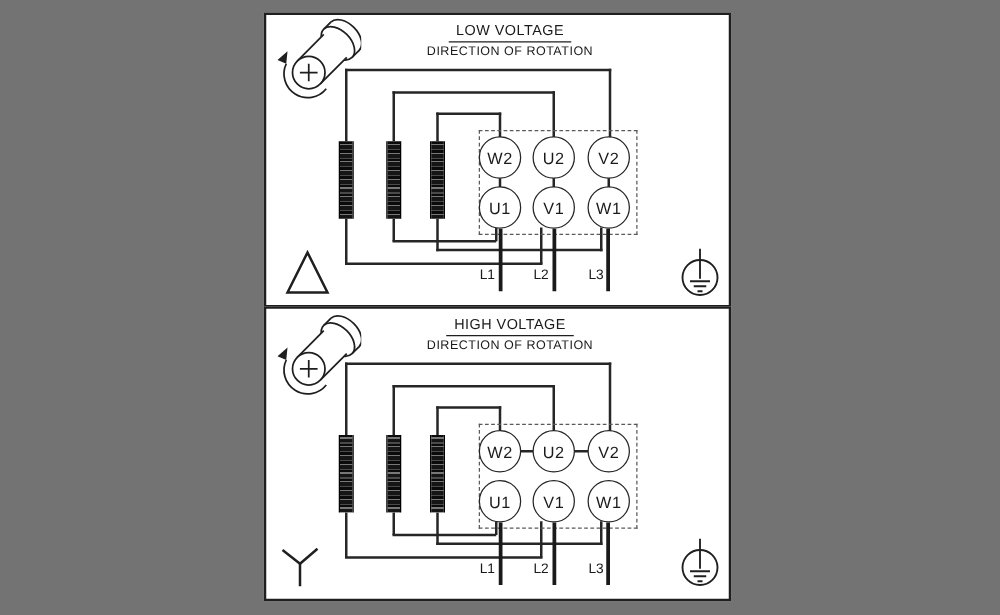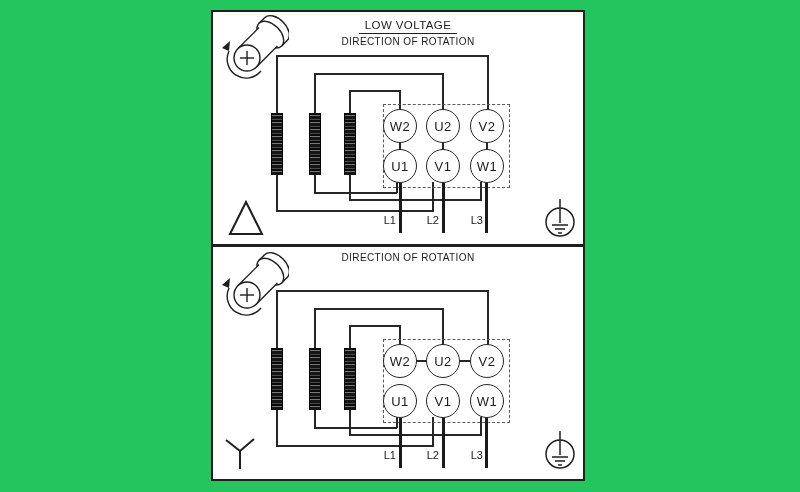--- a/index.html
+++ b/index.html
@@ -1,16 +1,16 @@
 <!DOCTYPE html>
 <html><head>
 <meta charset="utf-8">
 <style>
   html,body{margin:0;padding:0;background:#fff;}
-  .canvas{position:relative;width:800px;height:492px;background:#22c55e;overflow:hidden;
+  .canvas{position:relative;width:800px;height:492px;background:#737373;overflow:hidden;
           font-family:"Liberation Sans", sans-serif;color:#1a1a1a;}
   .frame{position:absolute;left:211px;top:10px;}
   .panel{position:relative;width:374px;height:236px;border:2px solid #1f1f1f;
          box-sizing:border-box;background:#fff;}
   .panel+.panel{margin-top:-1px;}
   .titles{position:absolute;left:40px;right:20px;top:3px;text-align:center;line-height:1.1;}
   .t1{display:inline-block;font-size:11.5px;letter-spacing:.4px;
       border-bottom:1.3px solid #1f1f1f;padding:0 6px 1px;}
   .t2{font-size:10px;letter-spacing:.4px;margin-top:2px;}
   .w{position:absolute;display:block;background:#262626;}
@@ -135,20 +135,21 @@
             <circle cx="0" cy="0" r="13"></circle>
             <line x1="-5" y1="-5" x2="5" y2="5"></line>
             <line x1="-5" y1="5" x2="5" y2="-5"></line>
           </g>
           <path d="M 44,59 A 19,19 0 0 1 12,39" fill="none"></path>
           <polygon points="12,39 5,36 13,29" fill="#1f1f1f" stroke="none"></polygon>
         </g>
       </svg>
 
       <div class="titles">
+        <div><span class="t1">HIGH VOLTAGE</span></div>
         <div class="t2">DIRECTION OF ROTATION</div>
       </div>
 
       <i class="w v" style="left:63px;top:43px;height:58px"></i>
       <i class="w h" style="left:63px;top:43px;width:213px"></i>
       <i class="w v" style="left:274px;top:43px;height:55px"></i>
       <i class="w v" style="left:101px;top:61px;height:40px"></i>
       <i class="w h" style="left:101px;top:61px;width:130px"></i>
       <i class="w v" style="left:229px;top:61px;height:37px"></i>
       <i class="w v" style="left:136px;top:78px;height:23px"></i>

